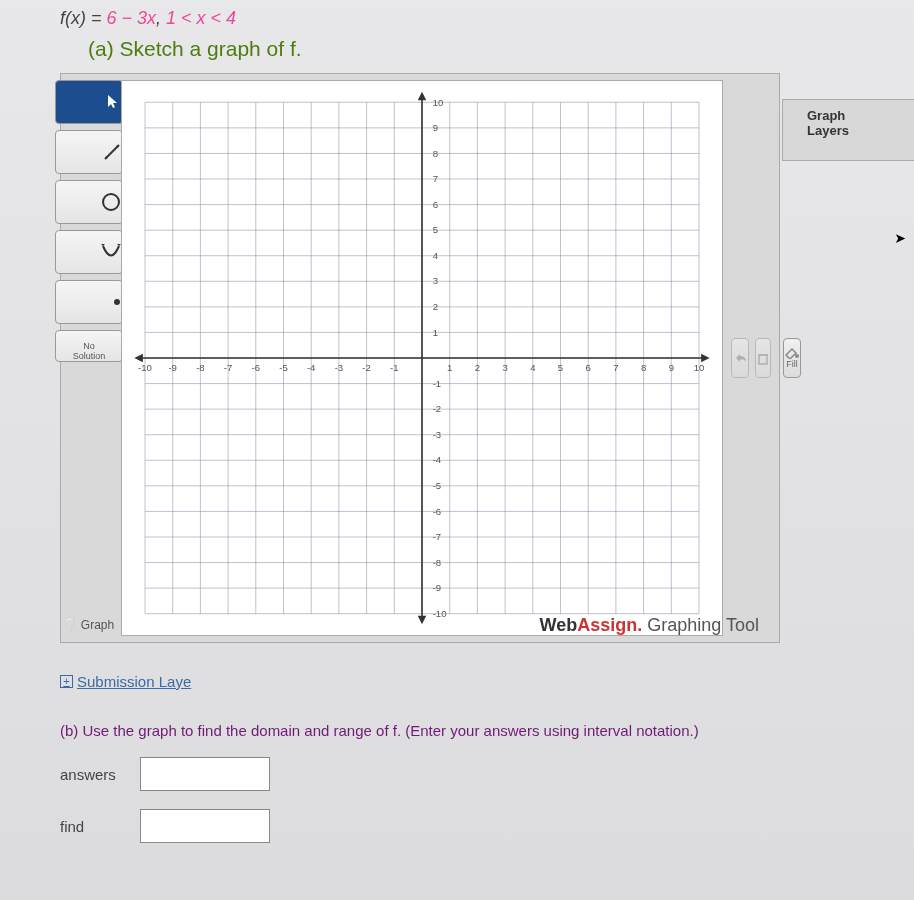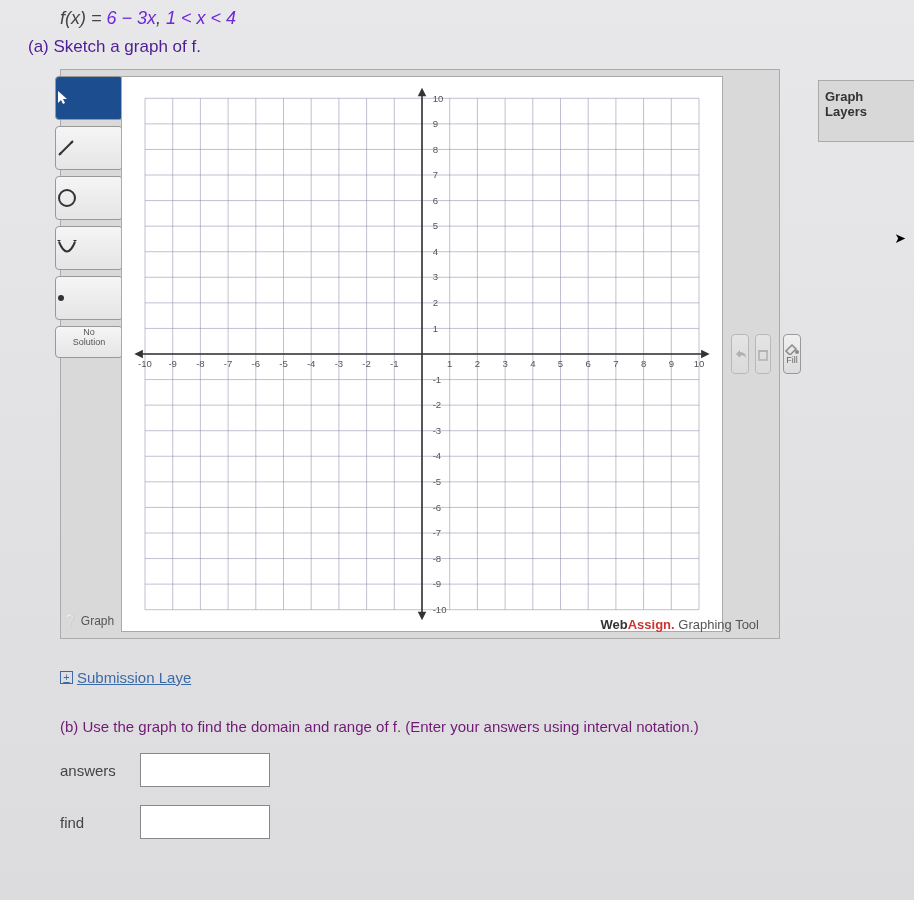--- a/index.html
+++ b/index.html
@@ -11,25 +11,25 @@
       color: #555;
       overflow: hidden;
       position: relative;
     }
     .problem-header {
       padding: 8px 60px 4px;
       font-size: 18px;
       font-style: italic;
       color: #444;
     }
-    .problem-header .val { color: #6d28d9; }
+    .problem-header .val { color: #ec4899; }
     .part-label {
-      padding: 4px 28px 8px;
-      font-size: 17px;
-      color: #4c1d95;
+      padding: 4px 88px 8px;
+      font-size: 21px;
+      color: #4d7c0f;
     }
     .graph-container {
       margin: 4px 60px 10px;
       width: 720px;
       height: 570px;
       background: #d9d9d9;
       border: 1px solid #aaa;
       position: relative;
       display: flex;
     }
@@ -42,21 +42,21 @@
       align-items: center;
     }
     .tool-btn {
       width: 68px;
       height: 44px;
       background: linear-gradient(#f5f5f5, #e5e5e5);
       border: 1px solid #999;
       border-radius: 4px;
       display: flex;
       align-items: center;
-      justify-content: flex-start;
+      justify-content: flex-end;
       cursor: pointer;
       font-size: 16px;
       color: #333;
     }
     .tool-btn.active {
       background: #1b4d8f;
       color: #fff;
     }
     .tool-btn.no-sol {
       height: 32px;
@@ -103,34 +103,34 @@
       align-items: center;
       justify-content: center;
       font-size: 9px;
       color: #666;
       cursor: pointer;
     }
     .footer-brand {
       position: absolute;
       bottom: 6px;
       right: 20px;
-      font-size: 13px;
+      font-size: 18px;
       color: #555;
     }
     .footer-brand .wa1 { color: #333; font-weight: bold; }
     .footer-brand .wa2 { color: #c33; font-weight: bold; }
     .layers-panel {
       position: absolute;
-      top: 80px;
+      top: 99px;
       right: 0;
-      width: 96px;
+      width: 132px;
       background: #d8d8d8;
       border: 1px solid #aaa;
       border-right: none;
-      padding: 8px 6px;
+      padding: 8px 24px;
     }
     .layers-panel .title {
       font-size: 13px;
       color: #333;
       font-weight: bold;
       margin-bottom: 14px;
     }
     .layers-panel .desc {
       font-size: 12px;
       color: #666;

